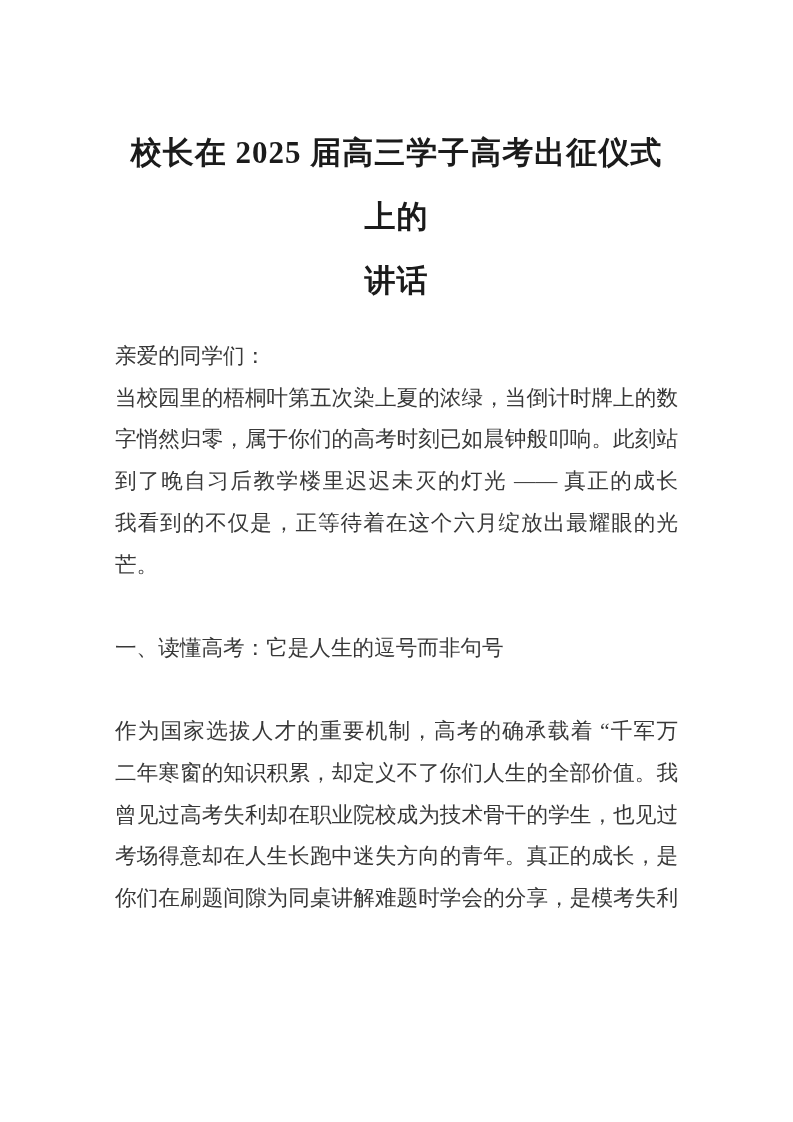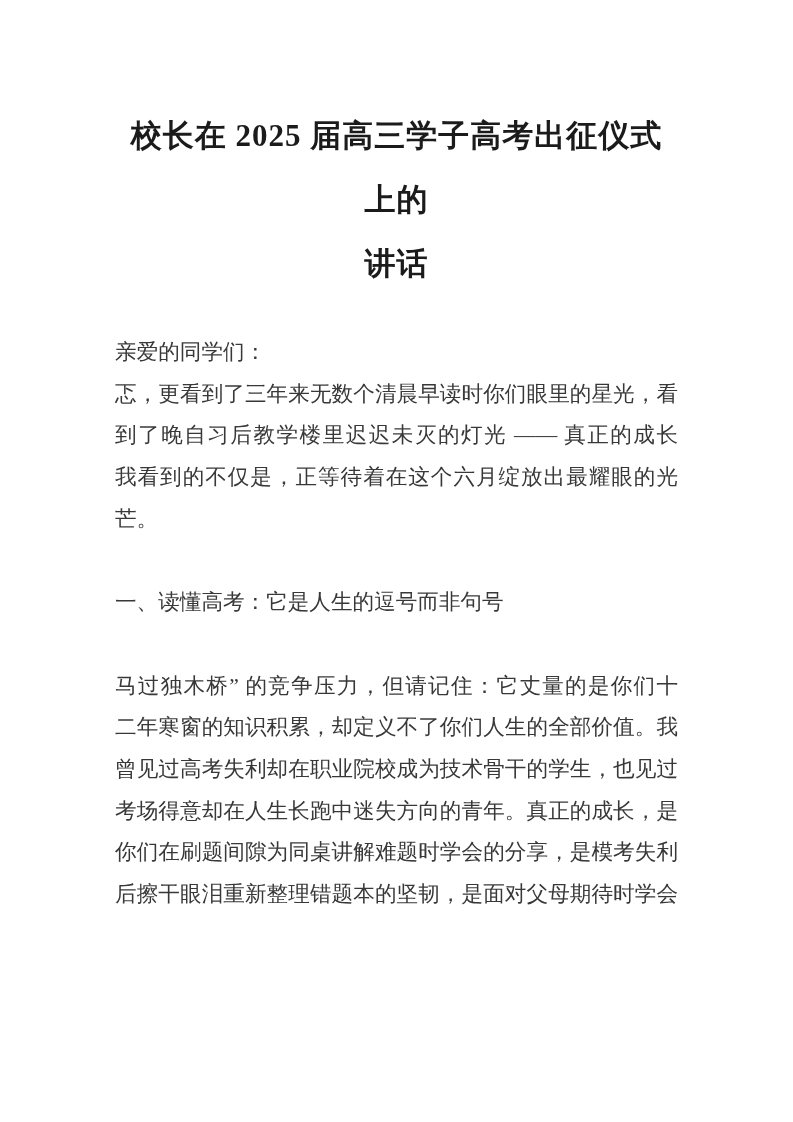--- a/index.html
+++ b/index.html
@@ -11,34 +11,34 @@
     position: relative;
     width: 793px;
     height: 1122px;
     background: #ffffff;
     overflow: hidden;
     font-family: "Liberation Serif", "DejaVu Serif", serif;
   }
   .content {
     position: absolute;
     left: 115px;
-    top: 0;
+    top: 17px;
     width: 563px;
   }
   .doc-title {
     margin-top: 104px;
     font-size: 31px;
     font-weight: bold;
     line-height: 64px;
     text-align: center;
     color: #1b1b1b;
     letter-spacing: 1px;
   }
   .doc-body {
-    margin-top: 36px;
+    margin-top: 23px;
     font-size: 21.6px;
     line-height: 41.7px;
     color: #383838;
   }
   .line {
     min-height: 41.7px;
     white-space: pre-wrap;
   }
   .line.full {
     text-align: justify;
@@ -56,28 +56,28 @@
 <body>
 
 <div class="page">
   <div class="content">
     <div class="doc-title">
       <div class="title-line">校长在 2025 届高三学子高考出征仪式上的</div>
       <div class="title-line">讲话</div>
     </div>
     <div class="doc-body">
         <div class="line short">亲爱的同学们：</div>
-        <div class="line full">忑，更看到了三年来无数个清晨早读时你们眼里的星光，看</div>
+        <div class="line full">当校园里的梧桐叶第五次染上夏的浓绿，当倒计时牌上的数</div>
+        <div class="line full">字悄然归零，属于你们的高考时刻已如晨钟般叩响。此刻站</div>
         <div class="line full">到了晚自习后教学楼里迟迟未灭的灯光 —— 真正的成长</div>
         <div class="line full">我看到的不仅是，正等待着在这个六月绽放出最耀眼的光</div>
         <div class="line short">芒。</div>
         <div class="line blank"></div>
         <div class="line heading">一、读懂高考：它是人生的逗号而非句号</div>
         <div class="line blank"></div>
-        <div class="line full">马过独木桥” 的竞争压力，但请记住：它丈量的是你们十</div>
+        <div class="line full">作为国家选拔人才的重要机制，高考的确承载着 “千军万</div>
         <div class="line full">二年寒窗的知识积累，却定义不了你们人生的全部价值。我</div>
         <div class="line full">曾见过高考失利却在职业院校成为技术骨干的学生，也见过</div>
         <div class="line full">考场得意却在人生长跑中迷失方向的青年。真正的成长，是</div>
         <div class="line full">你们在刷题间隙为同桌讲解难题时学会的分享，是模考失利</div>
-        <div class="line full">后擦干眼泪重新整理错题本的坚韧，是面对父母期待时学会</div>
       </div>
   </div>
 </div>
 
 </body></html>

